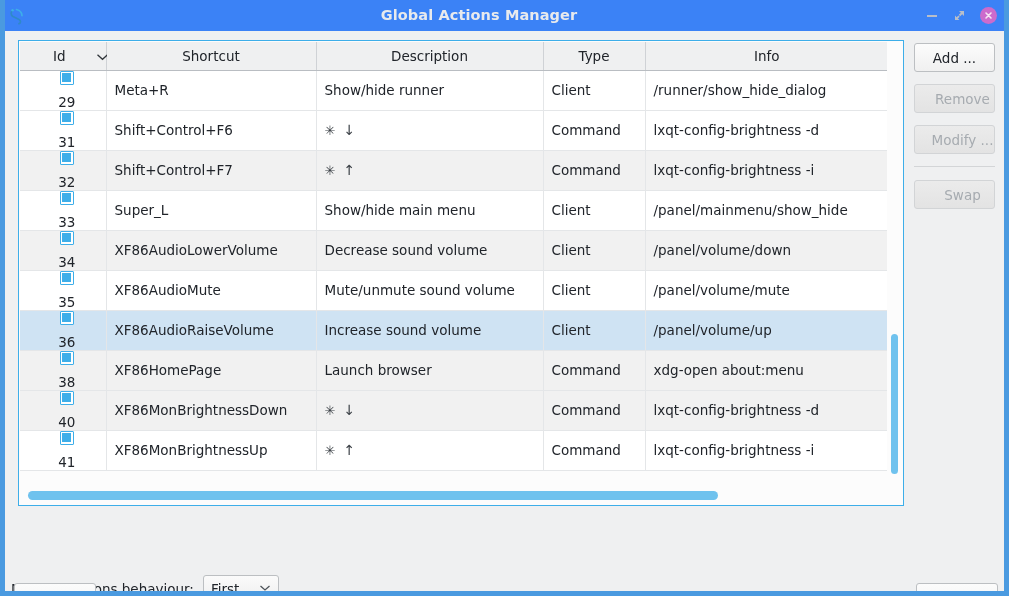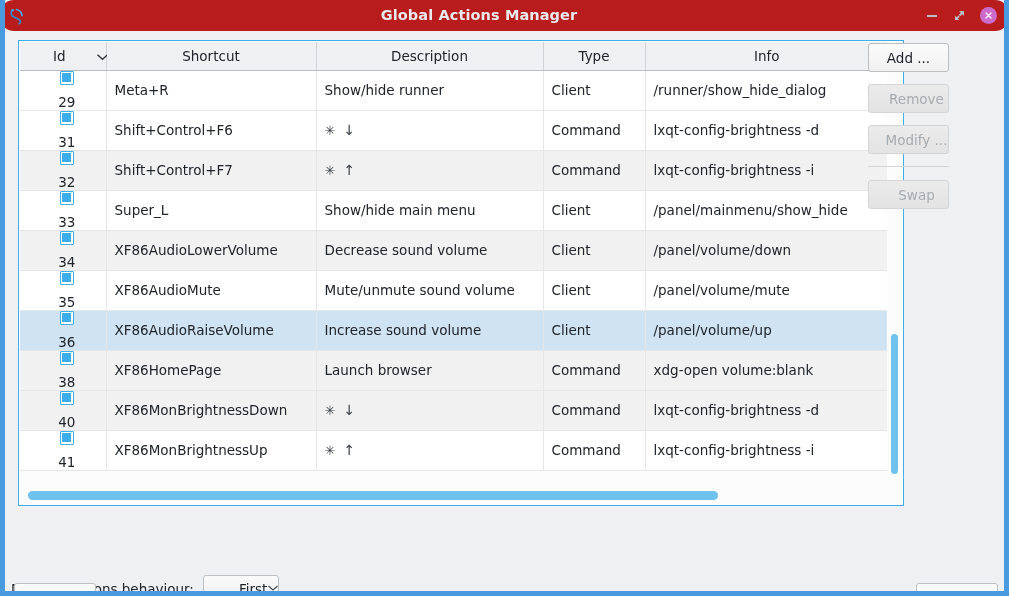--- a/index.html
+++ b/index.html
@@ -20,25 +20,24 @@
     border-top: 0;
     background: #eff0f1;
     overflow: hidden;
   }
 
   
   #titlebar {
     position: absolute;
     left: -5px; top: 0;
     width: 1009px; height: 31px;
-    background: #b91c1c;
+    background: #3b82f6;
     display: flex;
     align-items: center;
     box-sizing: border-box;
-    border-radius: 14px;
   }
   #app-icon {
     width: 34px; height: 31px;
     display: flex; align-items: center; justify-content: center;
     flex: 0 0 auto;
   }
   #title-text {
     flex: 1 1 auto;
     text-align: center;
     color: #e8eaed;
@@ -182,21 +181,21 @@
     position: absolute;
     left: 8px; top: 5px;
     width: 690px; height: 9px;
     border-radius: 5px;
     background: #6fc2ee;
   }
 
   
   #side-buttons {
     position: absolute;
-    left: 868px; top: 12px;
+    left: 914px; top: 12px;
     width: 81px;
   }
   .sbtn {
     width: 81px; height: 29px;
     box-sizing: border-box;
     border: 1px solid #bcbfc2;
     border-radius: 3px;
     background: linear-gradient(#fcfcfc, #f0f0f0);
     font-size: 13.5px;
     color: #20242a;
@@ -231,21 +230,21 @@
     box-sizing: border-box;
     border: 1px solid #bcbfc2;
     border-radius: 3px;
     background: linear-gradient(#fbfbfb, #eeeeee);
     display: flex; align-items: center;
     padding: 0 7px;
     font-size: 13.5px;
     color: #20242a;
     cursor: pointer;
   }
-  #behaviour-select .val { flex: 1 1 auto; margin-left: 28px; }
+  #behaviour-select .val { flex: 1 1 auto; }
   #behaviour-select .chev { flex: 0 0 auto; color: #5a6066; font-size: 11px; }
 
   #btn-default {
     position: absolute;
     left: 14px; top: 552px;
     width: 82px; height: 29px;
     box-sizing: border-box;
     border: 1px solid #bcbfc2;
     border-radius: 3px;
     background: linear-gradient(#fcfcfc, #f0f0f0);
@@ -434,21 +433,21 @@
                   <span class="id-cell">
                     <span class="chk">
                       <i></i>
                     </span>
                     <span>38</span>
                   </span>
                 </td>
                 <td>XF86HomePage</td>
                 <td>Launch browser</td>
                 <td>Command</td>
-                <td>xdg-open volume:blank</td>
+                <td>xdg-open about:menu</td>
               </tr>
               <tr class="row-odd">
                 <td class="c-id">
                   <span class="id-cell">
                     <span class="chk">
                       <i></i>
                     </span>
                     <span>40</span>
                   </span>
                 </td>

